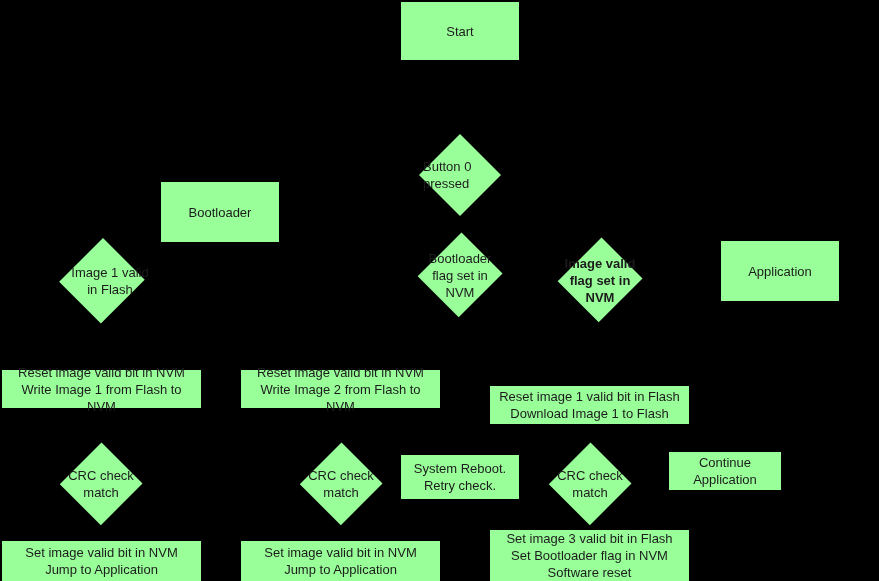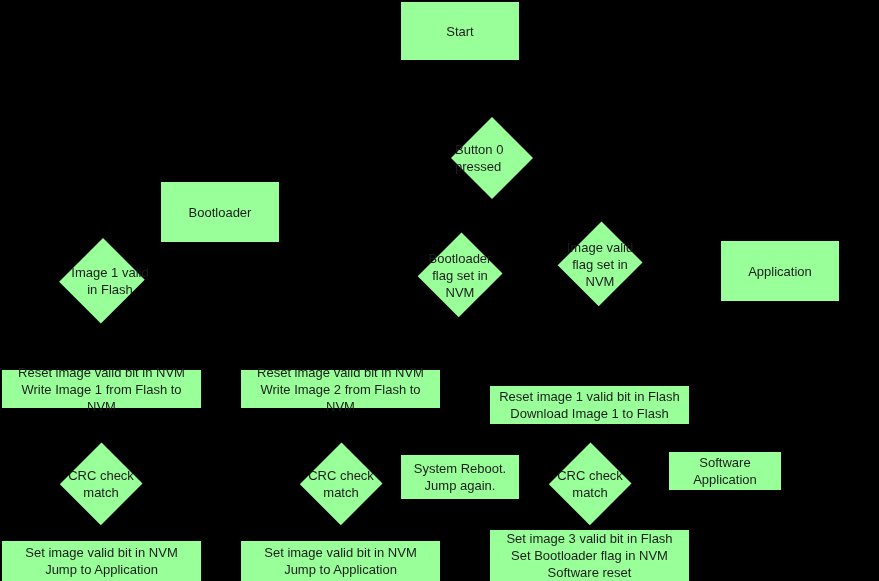--- a/index.html
+++ b/index.html
@@ -71,42 +71,42 @@
     text-align: left;
   }
 </style>
 </head>
 <body>
 
 <div id="canvas">
 
   <div class="node box" style="left:401px; top:2px; width:118px; height:58px;">Start</div>
 
-  <div class="node diamond" style="left:419px; top:117px; width:82px; height:82px;margin-left:32px;">
+  <div class="node diamond" style="left:419px; top:134px; width:82px; height:82px;">
     <div class="dshape"></div>
     <div class="dlabel left" style="width:74px;">Button 0
 pressed</div>
   </div>
 
   <div class="node box" style="left:161px; top:182px; width:118px; height:60px;">Bootloader</div>
 
   <div class="node diamond" style="left:60px; top:237px; width:84px; height:88px;">
     <div class="dshape"></div>
     <div class="dlabel" style="width:92px;margin-left:8px;">Image 1 valid
 in Flash</div>
   </div>
 
   <div class="node diamond" style="left:419px; top:231px; width:82px; height:88px;">
     <div class="dshape"></div>
     <div class="dlabel" style="width:86px;">Bootloader
 flag set in
 NVM</div>
   </div>
 
-  <div class="node diamond" style="left:559px; top:220px; width:82px; height:88px;">
+  <div class="node diamond" style="left:559px; top:236px; width:82px; height:88px;font-weight:bold;">
     <div class="dshape"></div>
     <div class="dlabel" style="width:86px;">Image valid
 flag set in
 NVM</div>
   </div>
 
   <div class="node box" style="left:721px; top:241px; width:118px; height:60px;">Application</div>
 
 
   <div class="node box" style="left:2px; top:370px; width:199px; height:38px;">Reset image valid bit in NVM
@@ -124,29 +124,29 @@
 match</div>
   </div>
 
   <div class="node diamond" style="left:300px; top:442px; width:82px; height:84px;">
     <div class="dshape"></div>
     <div class="dlabel" style="width:90px;">CRC check
 match</div>
   </div>
 
   <div class="node box" style="left:401px; top:455px; width:118px; height:44px;">System Reboot.
-Jump again.</div>
+Retry check.</div>
 
   <div class="node diamond" style="left:549px; top:442px; width:82px; height:84px;">
     <div class="dshape"></div>
     <div class="dlabel" style="width:90px;">CRC check
 match</div>
   </div>
 
-  <div class="node box" style="left:669px; top:452px; width:112px; height:38px;">Software
+  <div class="node box" style="left:669px; top:452px; width:112px; height:38px;">Continue
 Application</div>
 
   <div class="node box" style="left:2px; top:541px; width:199px; height:40px;">Set image valid bit in NVM
 Jump to Application</div>
 
   <div class="node box" style="left:241px; top:541px; width:199px; height:40px;">Set image valid bit in NVM
 Jump to Application</div>
 
   <div class="node box" style="left:490px; top:530px; width:199px; height:51px;">Set image 3 valid bit in Flash
 Set Bootloader flag in NVM

